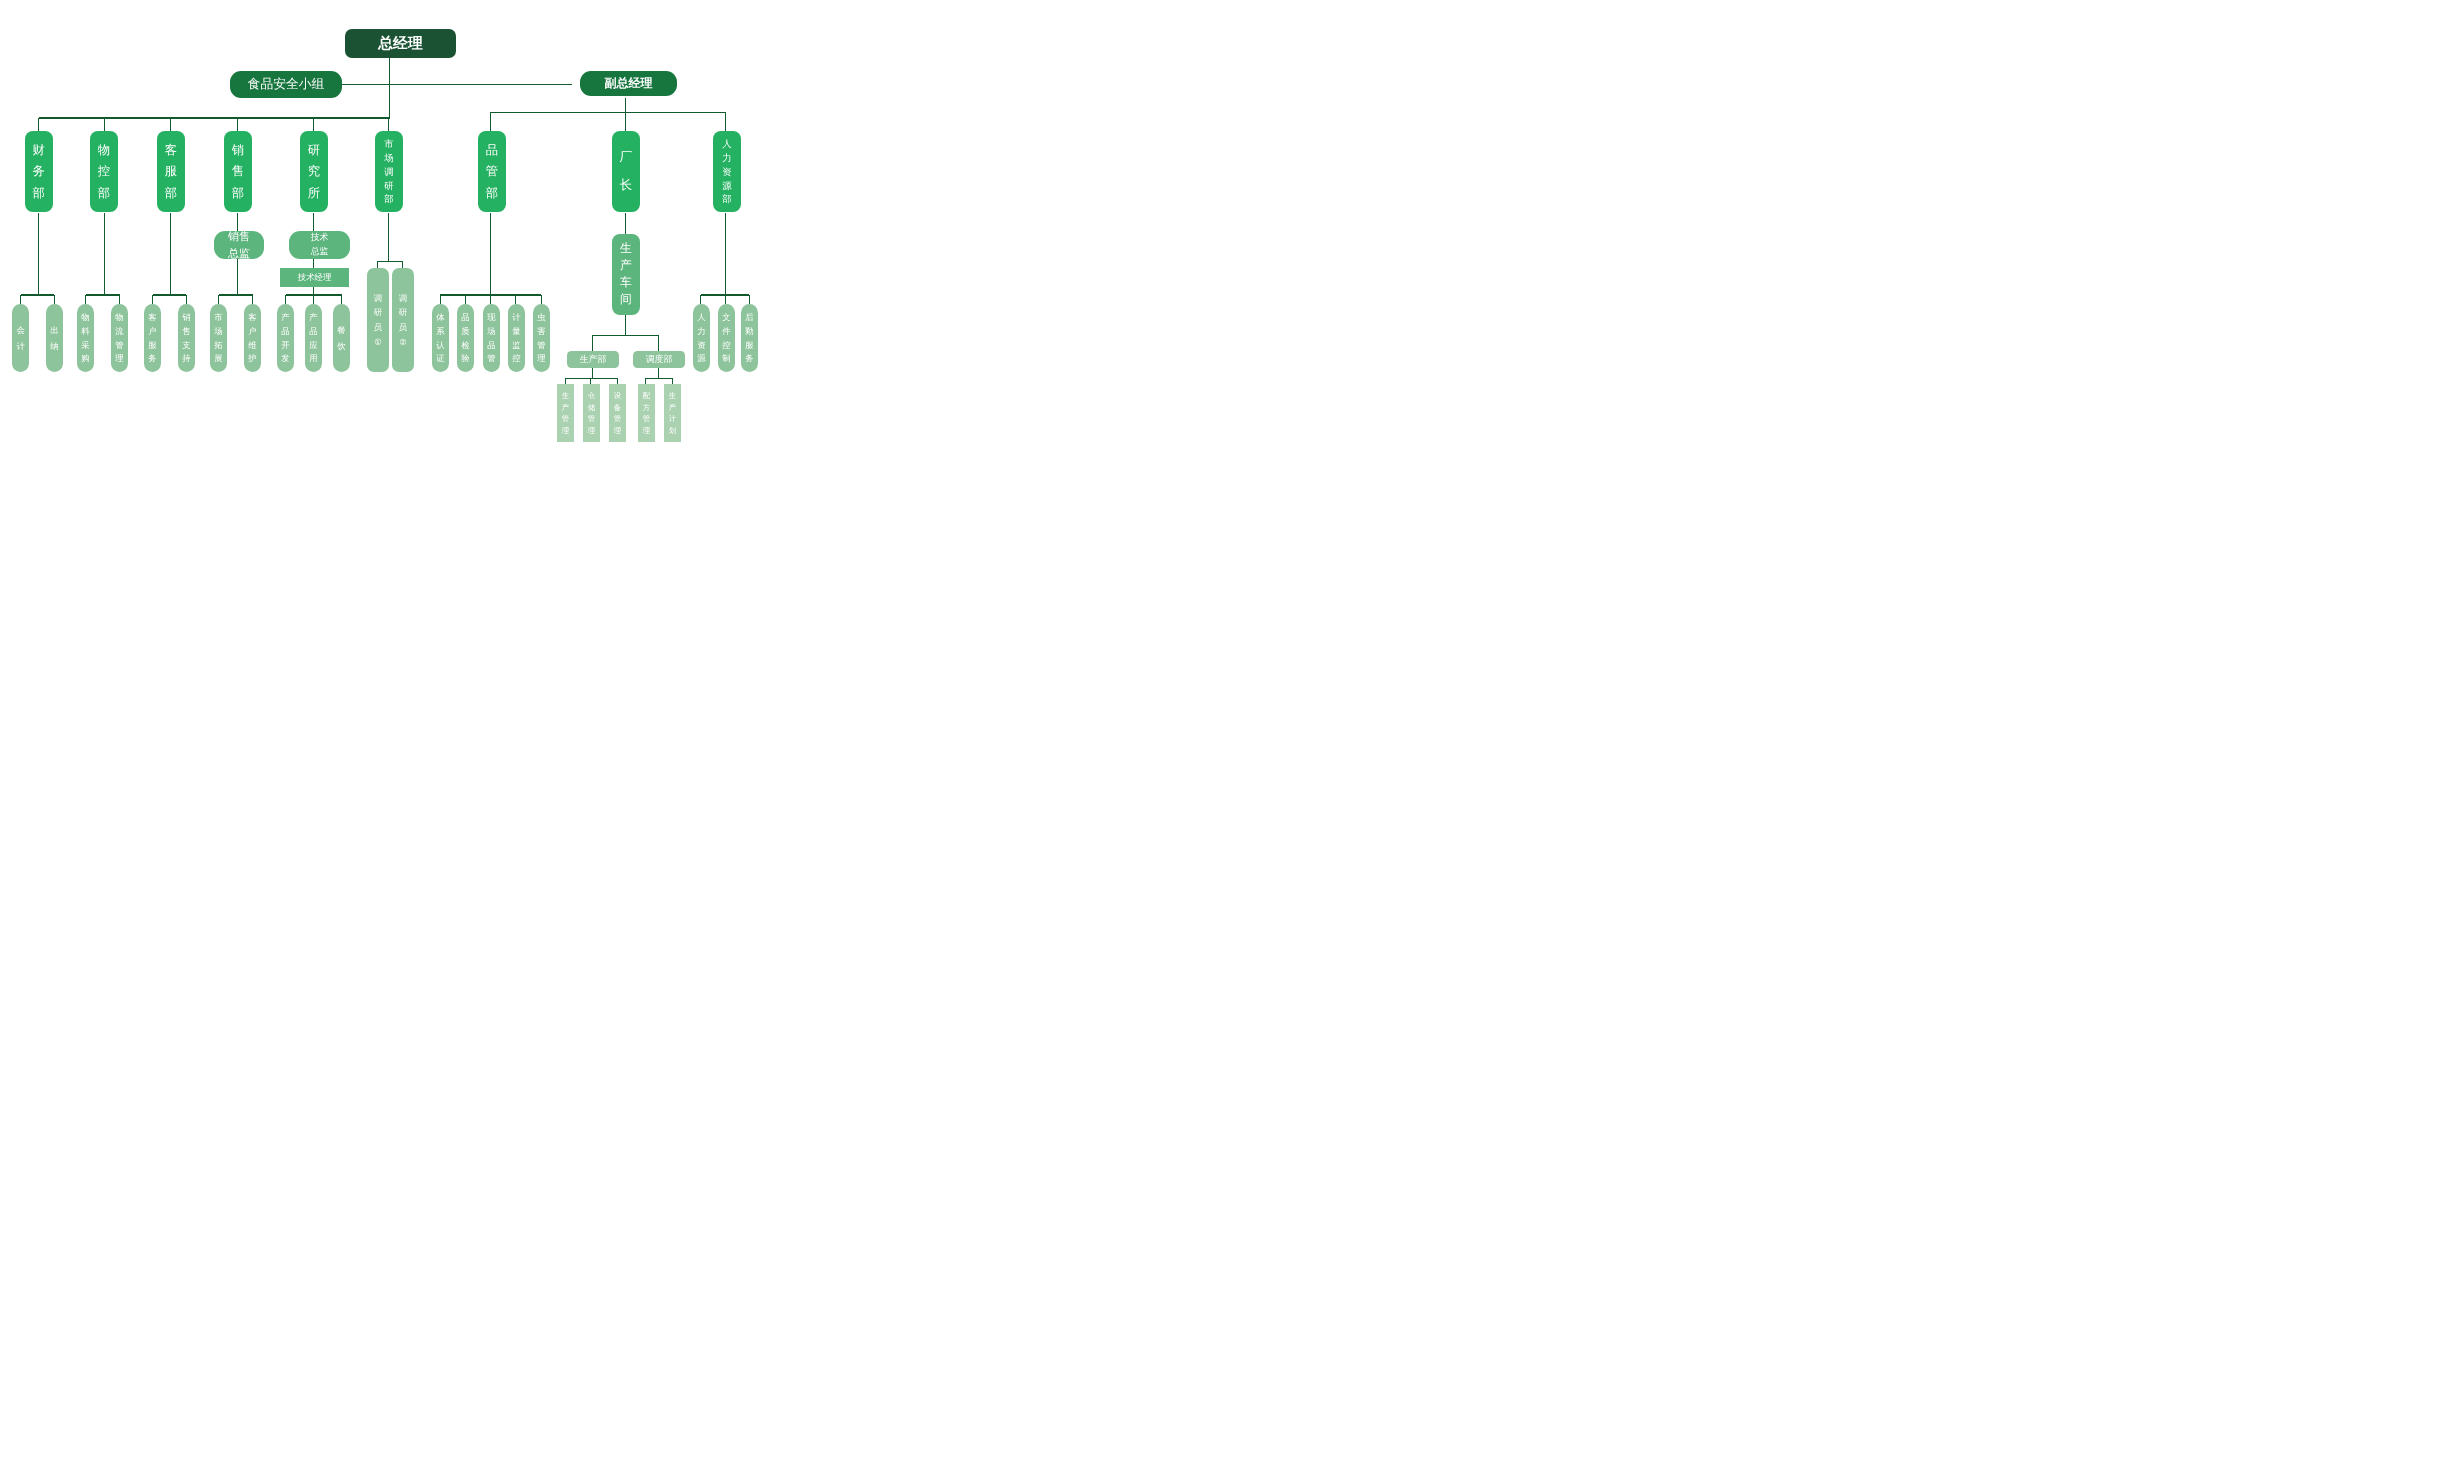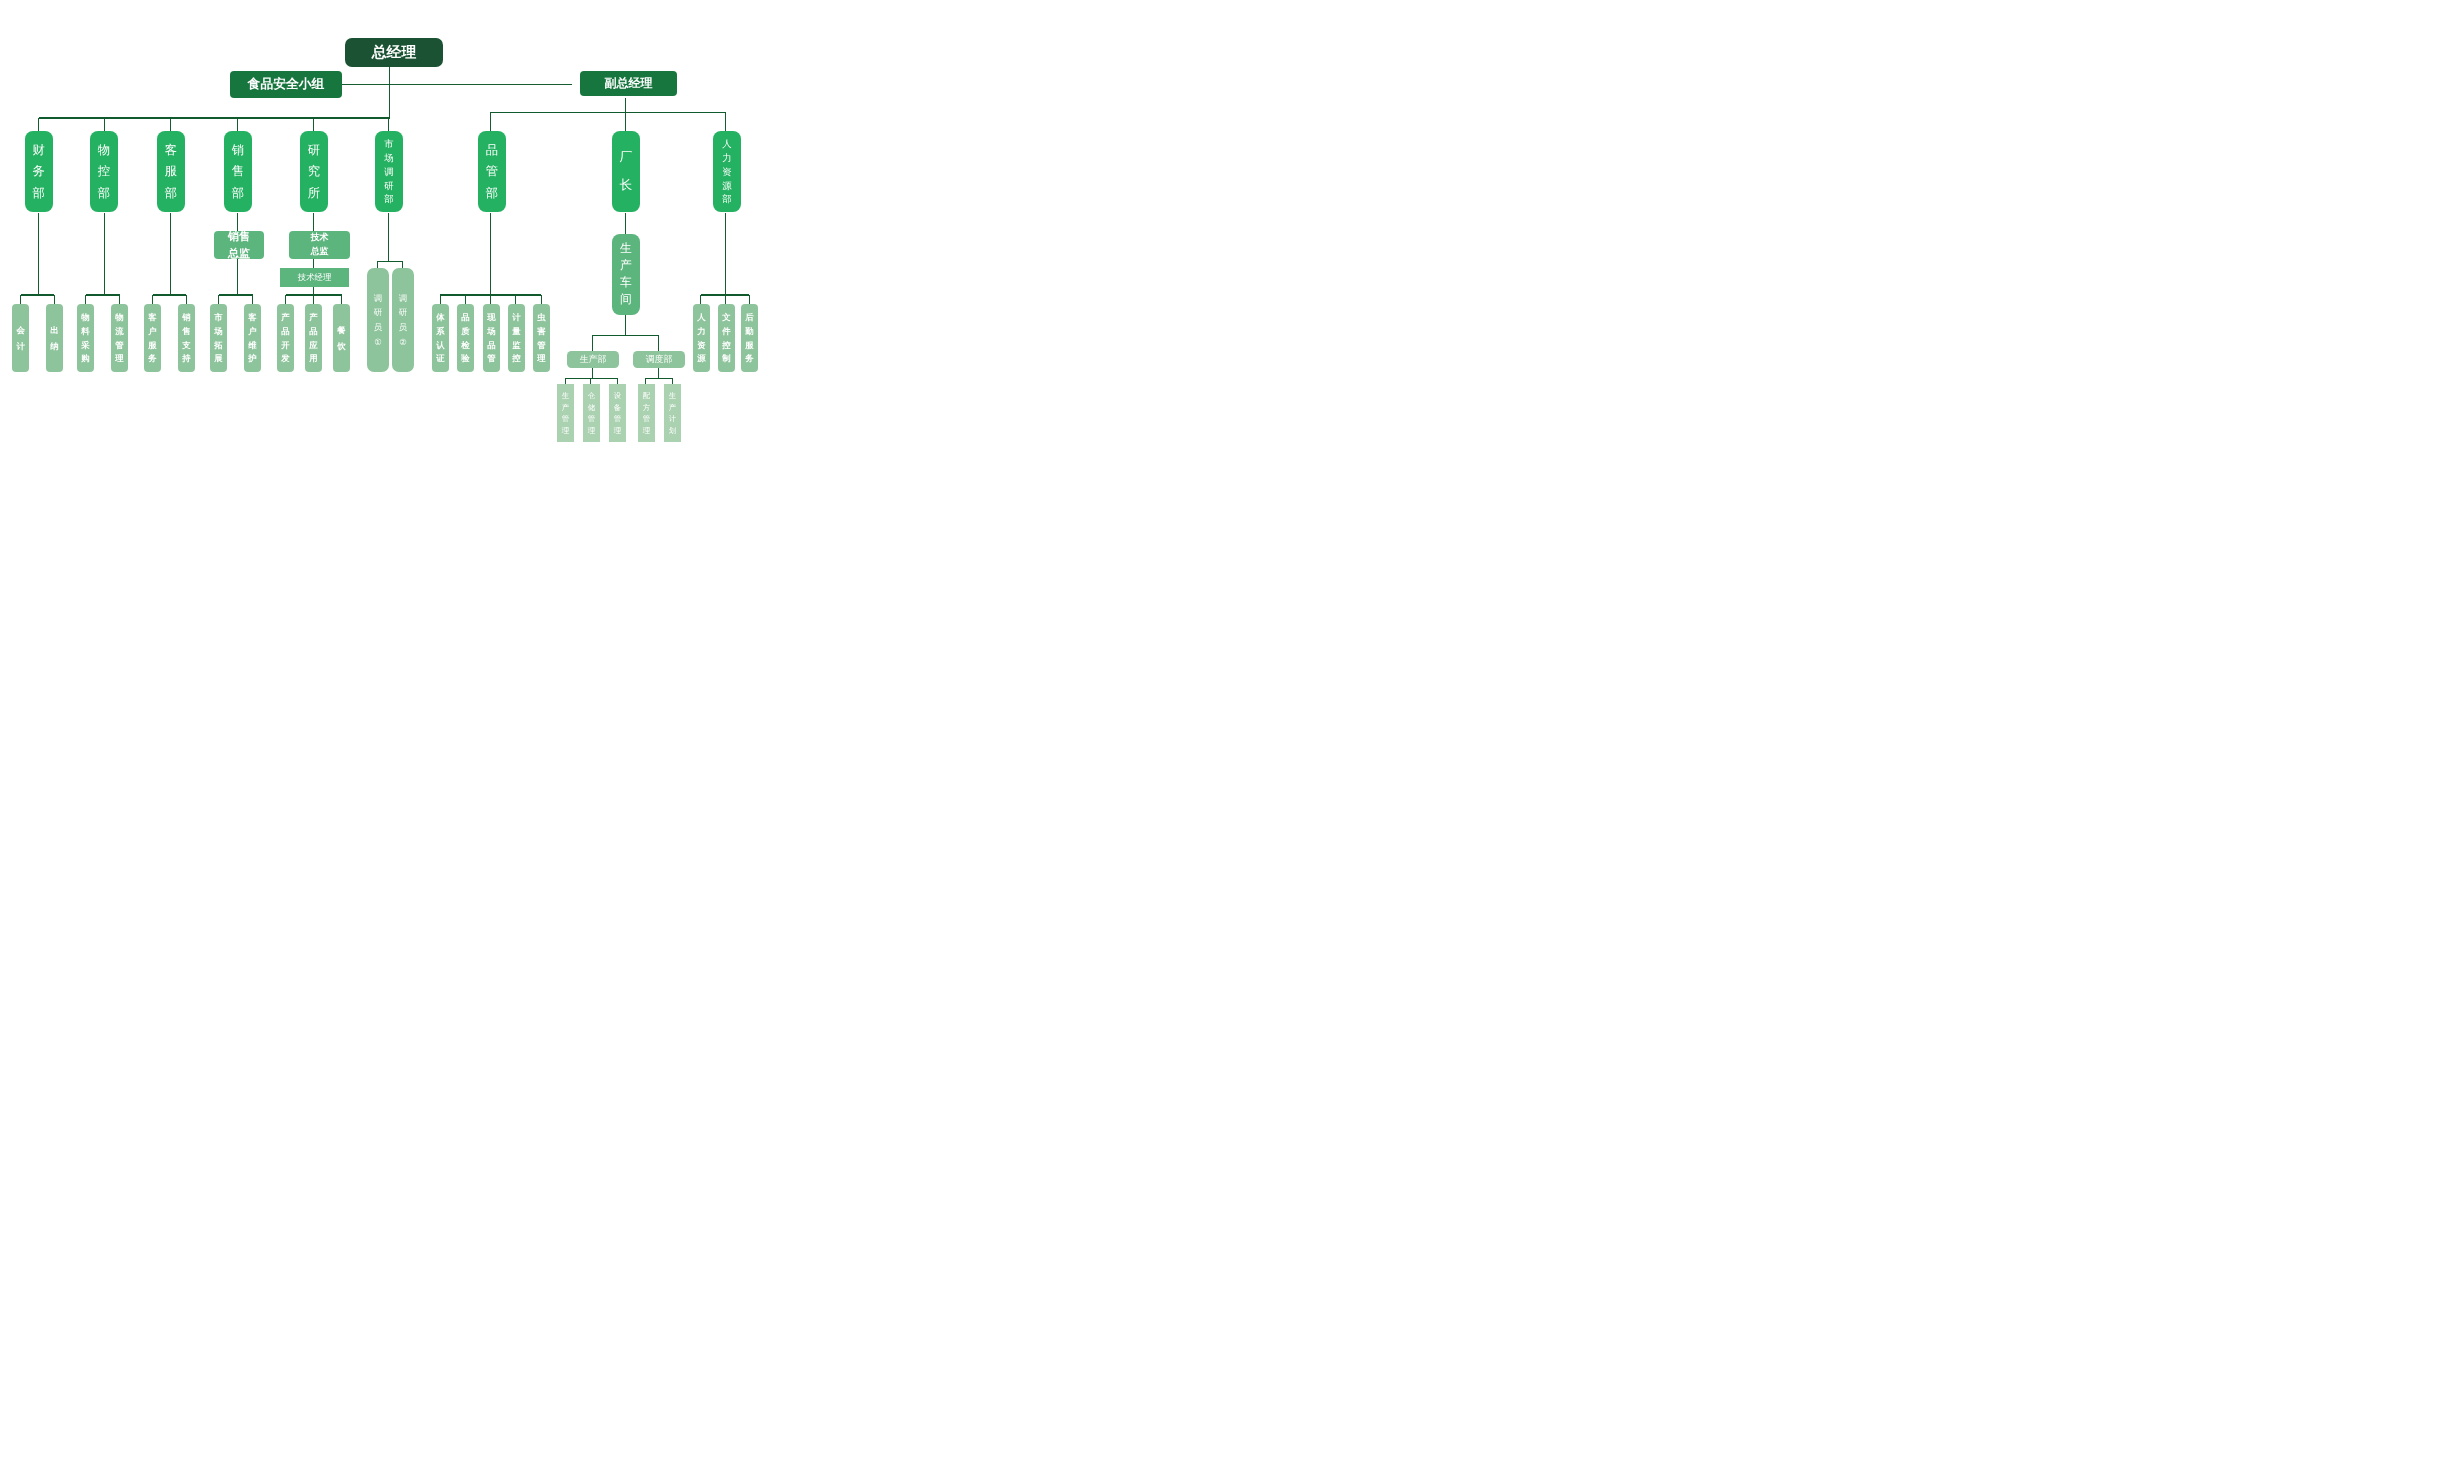--- a/index.html
+++ b/index.html
@@ -16,21 +16,21 @@
   .surv { justify-content:center; gap:6.4px; }
   .bold { font-weight:bold; }
   .bg-root { background:#1a5233; }
   .bg-exec { background:#17753e; }
   .bg-dept { background:#24b161; }
   .bg-mid  { background:#5db57e; }
   .bg-leaf { background:#8ec49c; }
   .bg-sub  { background:#aad1b0; }
   .r16 { border-radius:7.9px; }
   .r14 { border-radius:6.9px; }
-  .r12 { border-radius:4px;font-weight:bold; }
+  .r12 { border-radius:11px; }
   .r10 { border-radius:0; }
   .r9  { border-radius:4.4px; }
   .two span { display:block; width:22.7px; word-break:break-all; line-height:1.55; text-align:center; }
 </style>
 </head>
 <body>
 
 <div class="canvas">
 
   <svg class="lines" width="772" height="463" shape-rendering="crispEdges" viewBox="0 0 1568 941">
@@ -101,21 +101,21 @@
       <line x1="580" y1="600" x2="694" y2="600"></line>
       <line x1="767" y1="532" x2="817" y2="532"></line>
       <line x1="894" y1="600" x2="1100" y2="600"></line>
       <line x1="1424" y1="600" x2="1522" y2="600"></line>
       <line x1="1204" y1="682" x2="1338" y2="682"></line>
       <line x1="1148" y1="769" x2="1254" y2="769"></line>
       <line x1="1312" y1="769" x2="1366" y2="769"></line>
     </g>
   </svg>
 
-  <div class="node h bold bg-root r14" style="left:345px;top:38px;width:98px;height:29px;font-size:14.8px">总经理</div>
+  <div class="node h bold bg-root r14" style="left:345px;top:29px;width:111px;height:29px;font-size:14.8px">总经理</div>
   <div class="node h bg-exec r12" style="left:230px;top:71px;width:112px;height:27px;font-size:12.8px">食品安全小组</div>
   <div class="node h bold bg-exec r12" style="left:580px;top:71px;width:97px;height:25px;font-size:12px">副总经理</div>
 
   <div class="node v bg-dept r16" style="left:24.6px;top:131px;width:28px;height:81px;font-size:12.3px">
       <span>财</span>
       <span>务</span>
       <span>部</span>
     </div>
   <div class="node v bg-dept r16" style="left:90px;top:131px;width:28px;height:81px;font-size:12.3px">
       <span>物</span>

